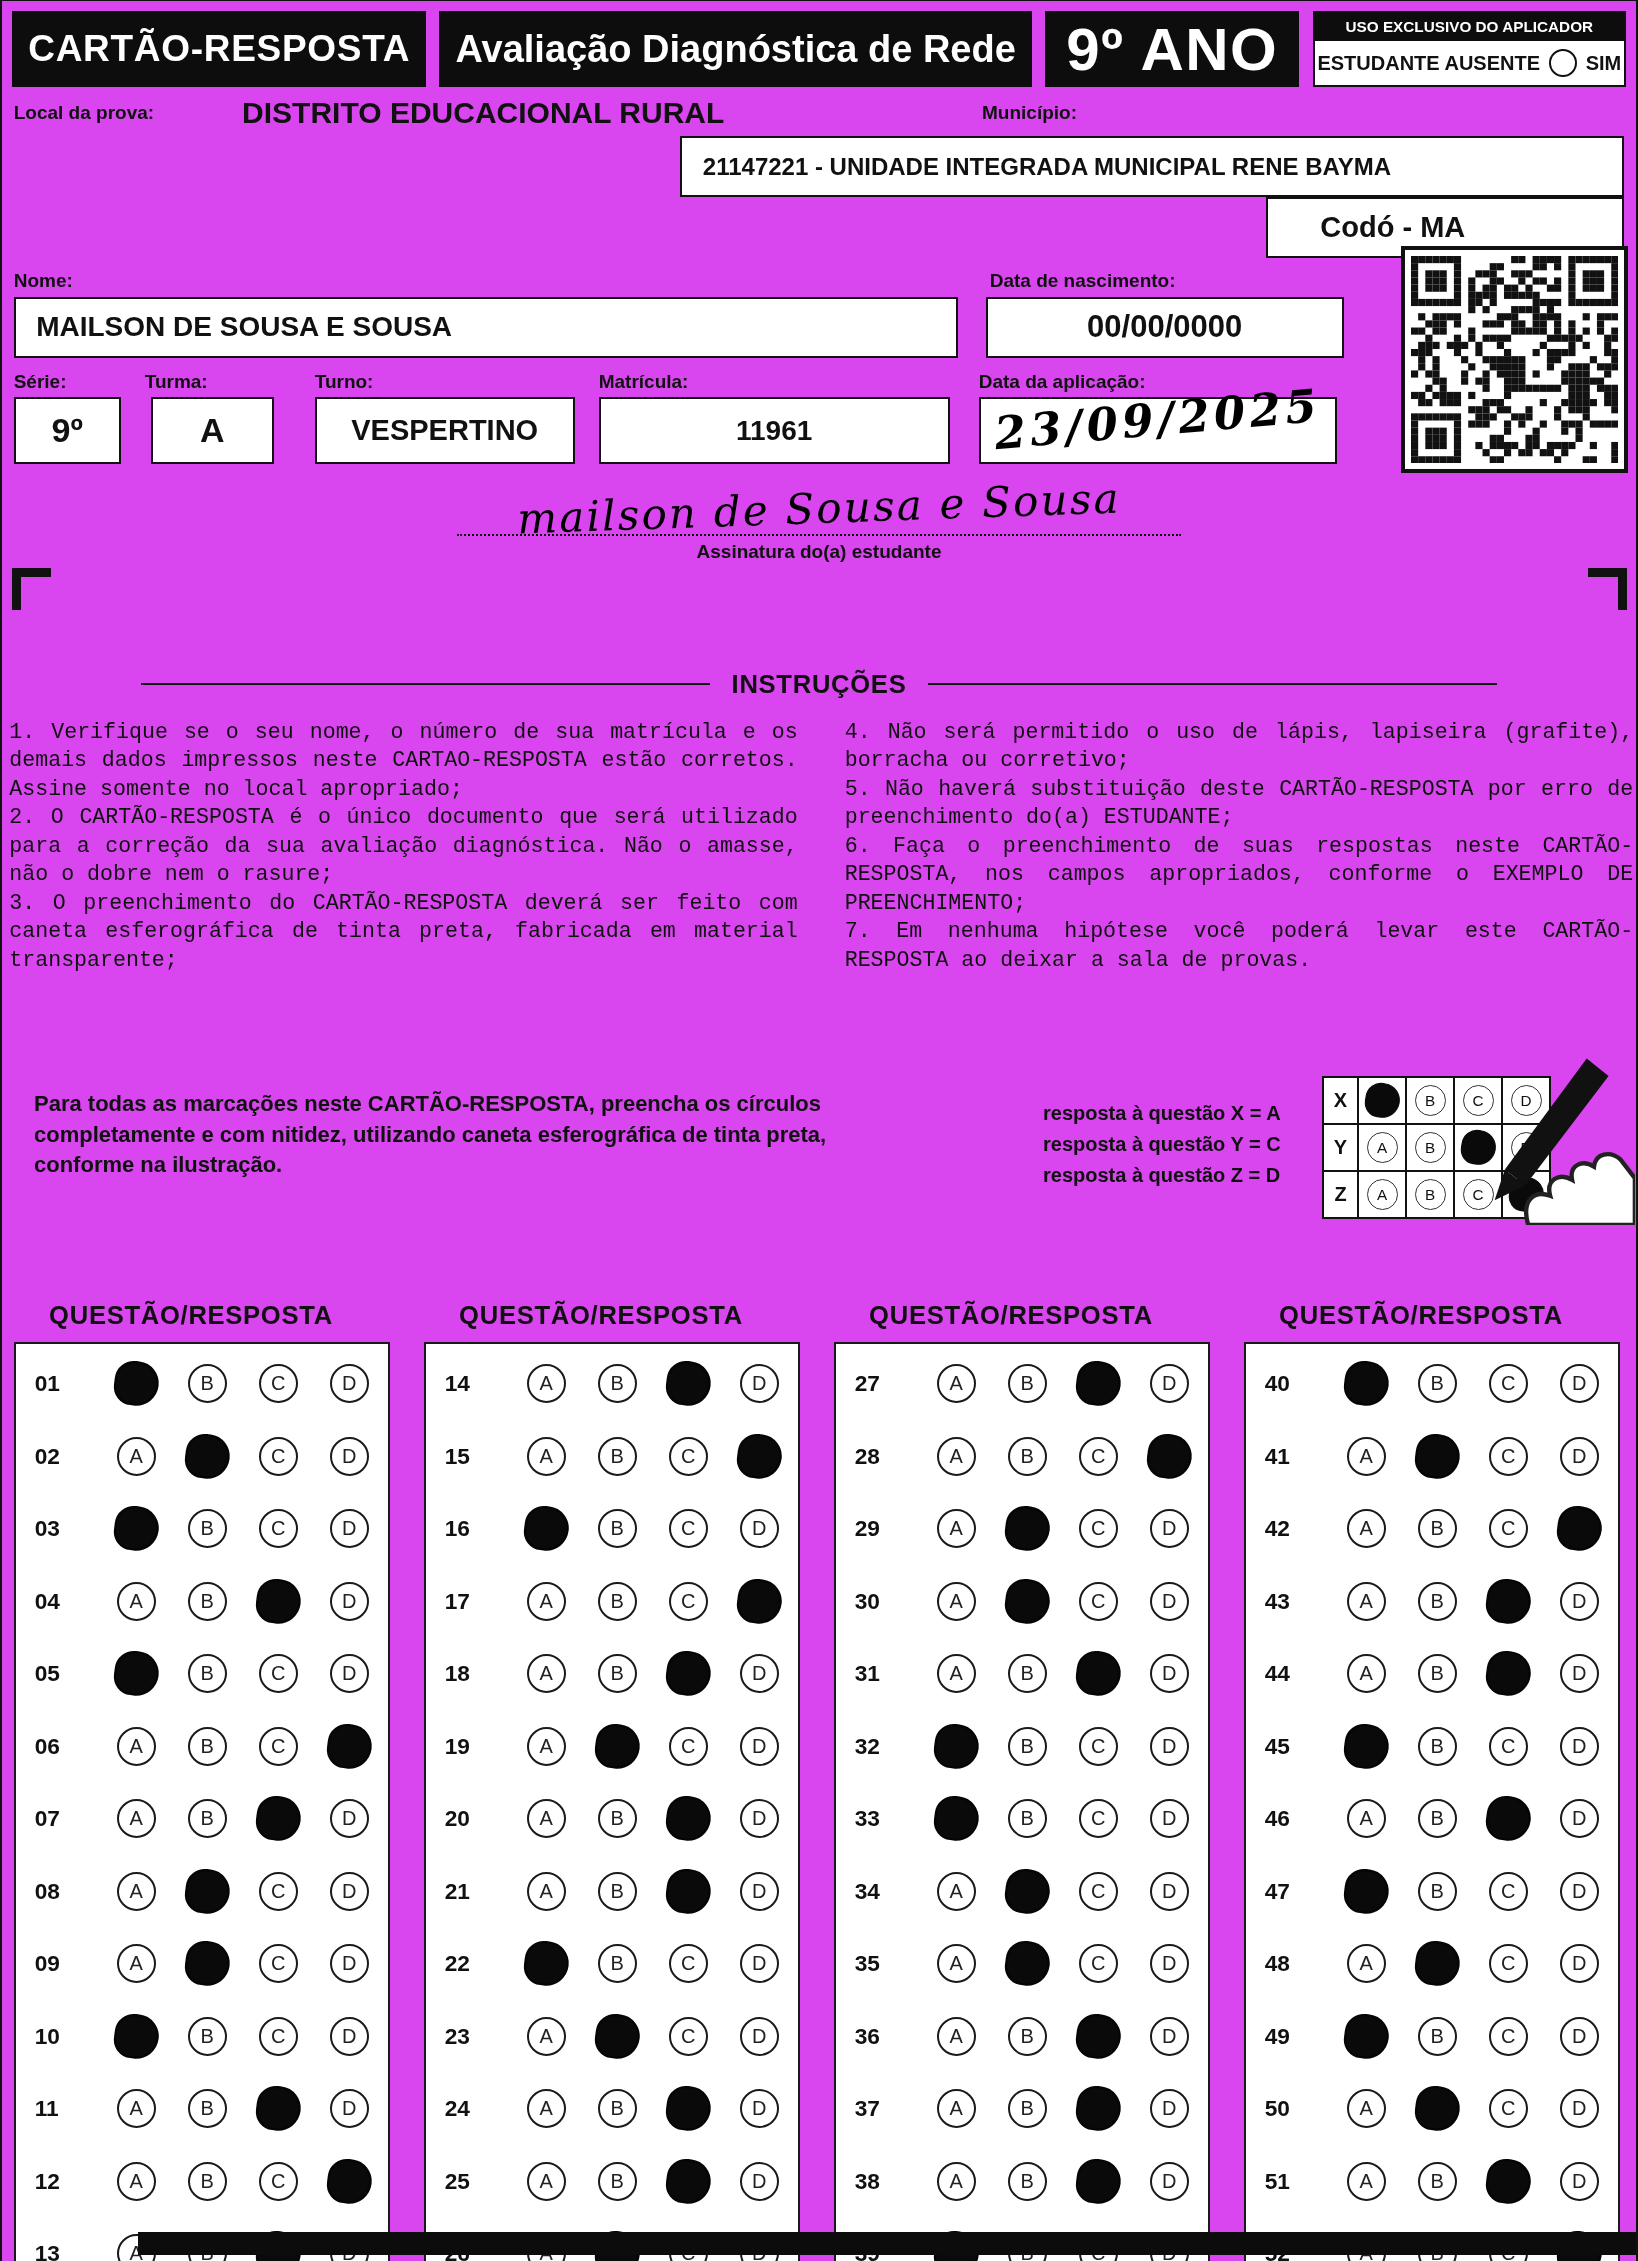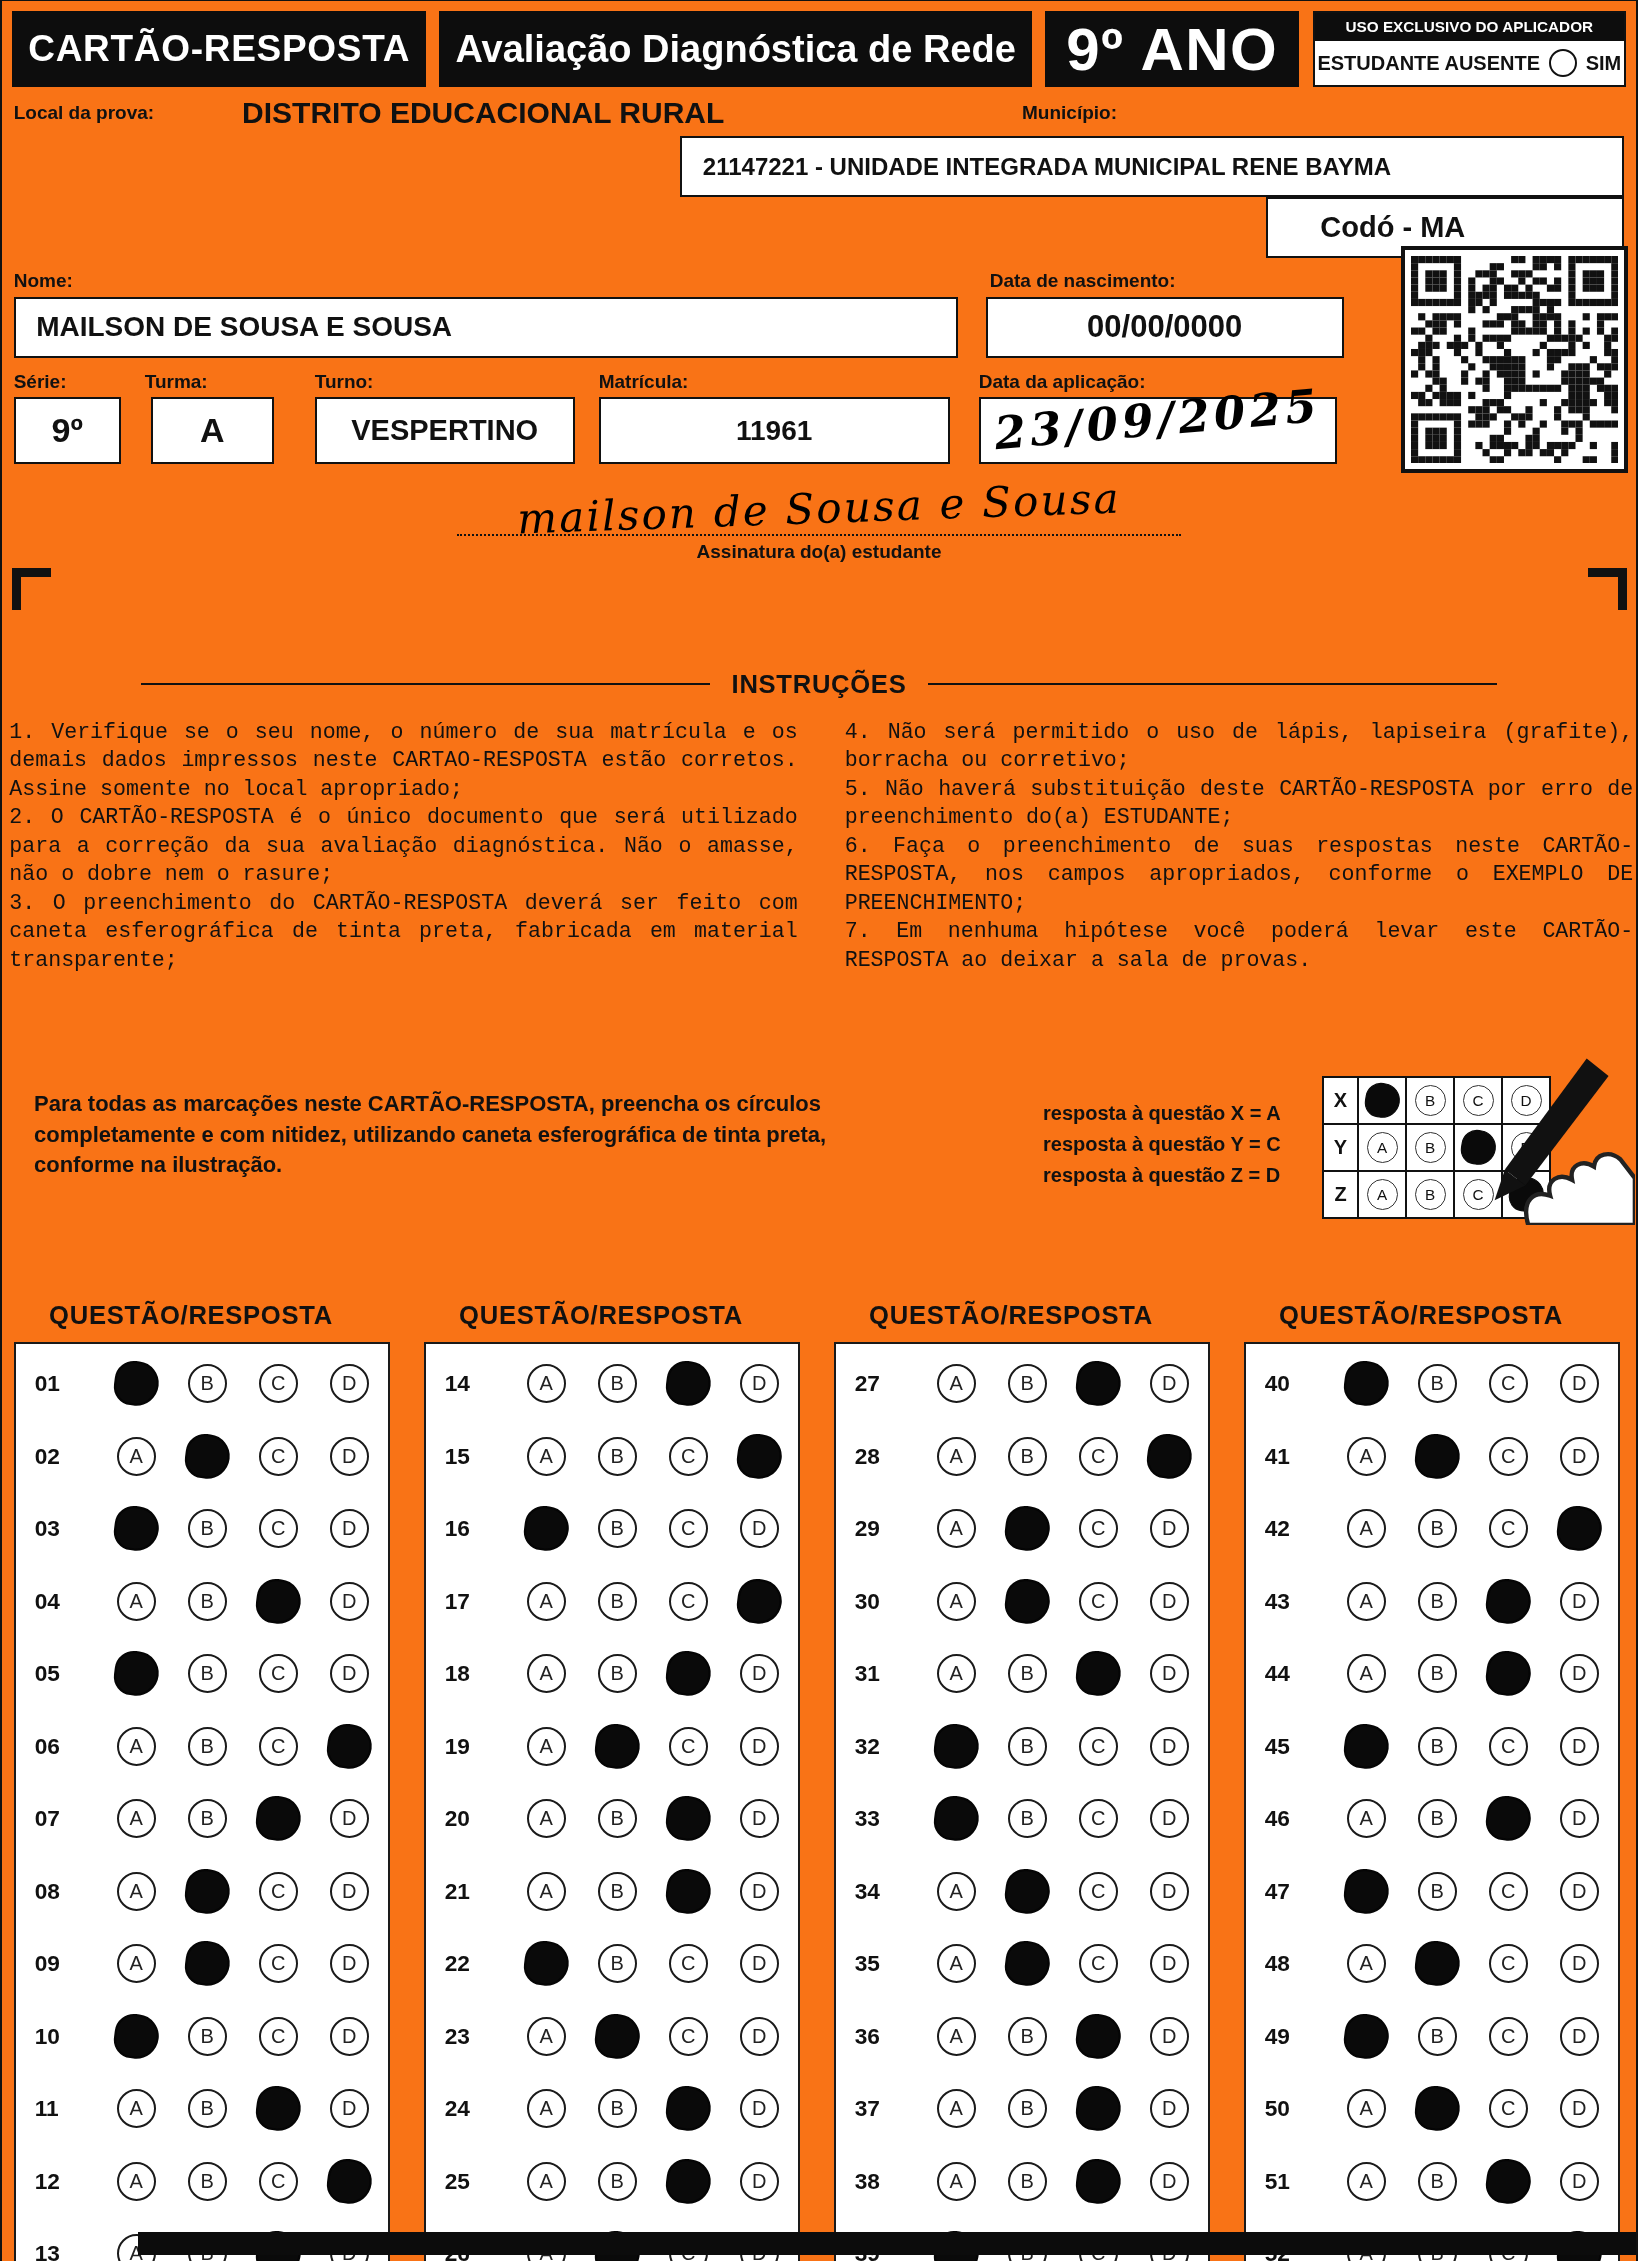--- a/index.html
+++ b/index.html
@@ -1,38 +1,38 @@
 <!DOCTYPE html>
 <html style="font-size:11.7px"><head>
 <meta charset="utf-8">
 <style>
   * { margin:0; padding:0; box-sizing:border-box; }
   html,body { background:#e8e8e8; }
   body { width:1639px; height:2261px; position:relative; font-family:"Liberation Sans", sans-serif; color:#111; }
-  .page { position:absolute; inset:0; background:#f97316; overflow:hidden;
+  .page { position:absolute; inset:0; background:#d946ef; overflow:hidden;
           border-left:2.2px solid #111; border-right:3.7px solid #111; border-top:1.5px solid #111; }
 
   
   .header-row { display:flex; align-items:stretch; gap:13px; padding:10.2px 10.2px 0 10.2px; }
   .hbox { background:#0d0d0d; color:#fff; display:flex; align-items:center; justify-content:center; font-weight:bold; }
   .h-title   { width:414px; height:76px; font-size:37px; letter-spacing:0.7px; }
   .h-sub     { width:593px; height:76px; font-size:38px; }
   .h-grade   { width:254px; height:76px; font-size:60px; letter-spacing:1.5px; }
   .aplicador { margin-left:auto; width:313px; border:2.9px solid #111; background:#fff; display:flex; flex-direction:column; }
   .apl-title { background:#0d0d0d; color:#fff; font-size:15.3px; font-weight:bold; text-align:center; padding:5.1px 0; }
   .apl-body  { flex:1; display:flex; align-items:center; justify-content:center; gap:8.8px; font-weight:bold; font-size:20px; }
   .apl-circle{ width:28px; height:28px; border:2.9px solid #111; border-radius:50%; display:inline-block; }
 
   
   .form-area { position:relative; padding:5.8px 11.7px 0 11.7px; }
   .lbl { font-size:19px; font-weight:bold; }
   .frow { display:flex; align-items:flex-end; }
   .row-local { margin-top:1.5px; height:37px; align-items:center; }
   .local-value { font-size:30px; font-weight:bold; margin-left:88px; }
-  .municipio-lbl { position:absolute; left:1020px; }
+  .municipio-lbl { position:absolute; left:980px; }
   .vbox { border:2.9px solid #111; display:flex; align-items:center; font-weight:bold; background:#fff; }
   .row-school { margin-top:5px;flex-direction:column; }
   .school-box { width:944px; height:61px; font-size:24px; padding-left:20.5px; }
   .municipio-box { width:358px; height:61px; font-size:29px; padding-left:52px; margin-left:28px; }
   .row-lbl2 { margin-top:8.8px; height:25px; position:relative; }
   .nasc-lbl { position:absolute; left:976px; }
   .row-nome { margin-top:4.4px; }
   .nome-box { width:944px; height:61px; font-size:28px; padding-left:20.5px; }
   .nasc-box { width:358px; height:61px; font-size:31px; justify-content:center; margin-left:28px; }
   .row-lbl3 { margin-top:10.2px; height:25px; position:relative; }

